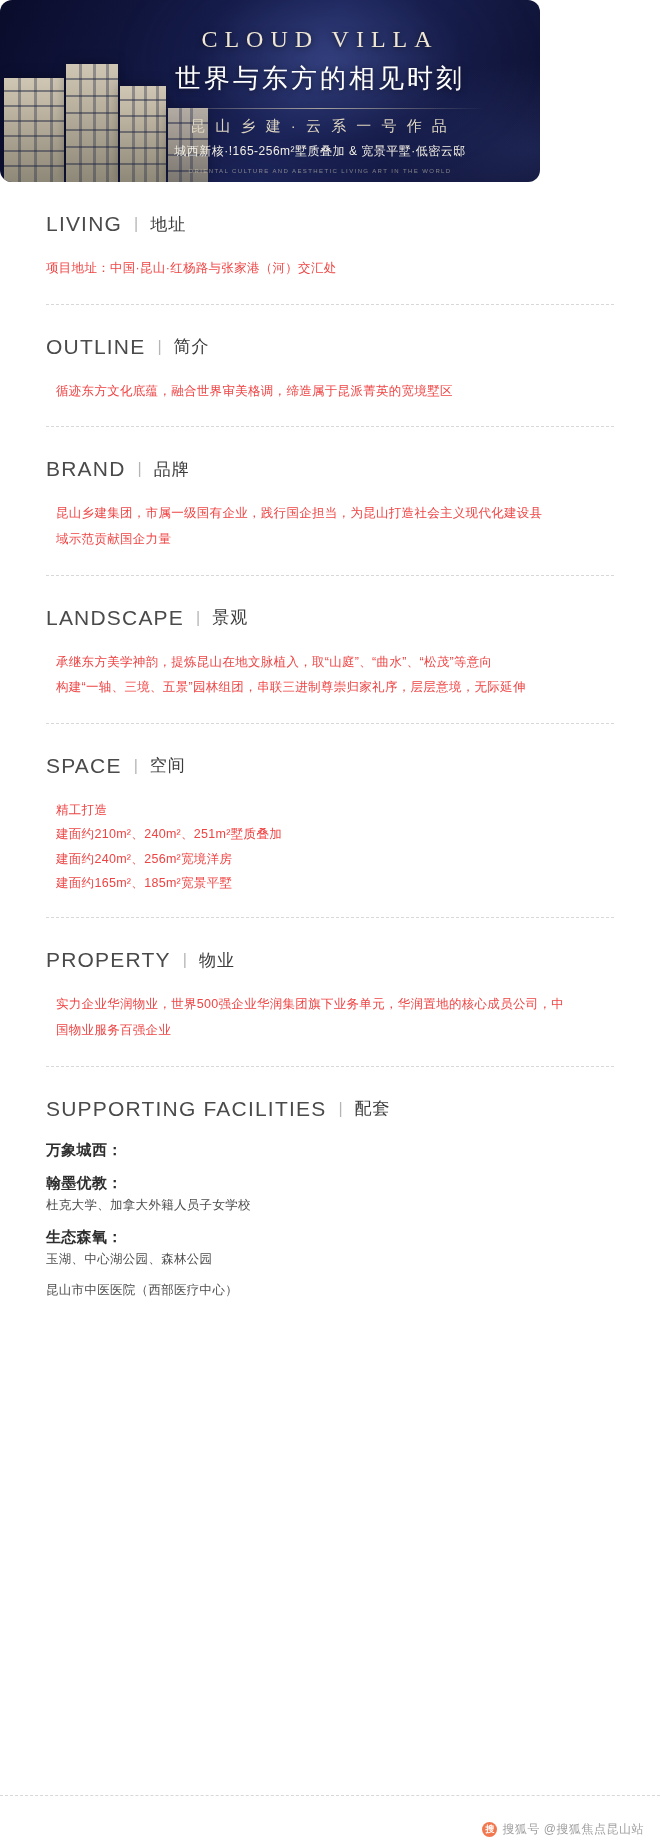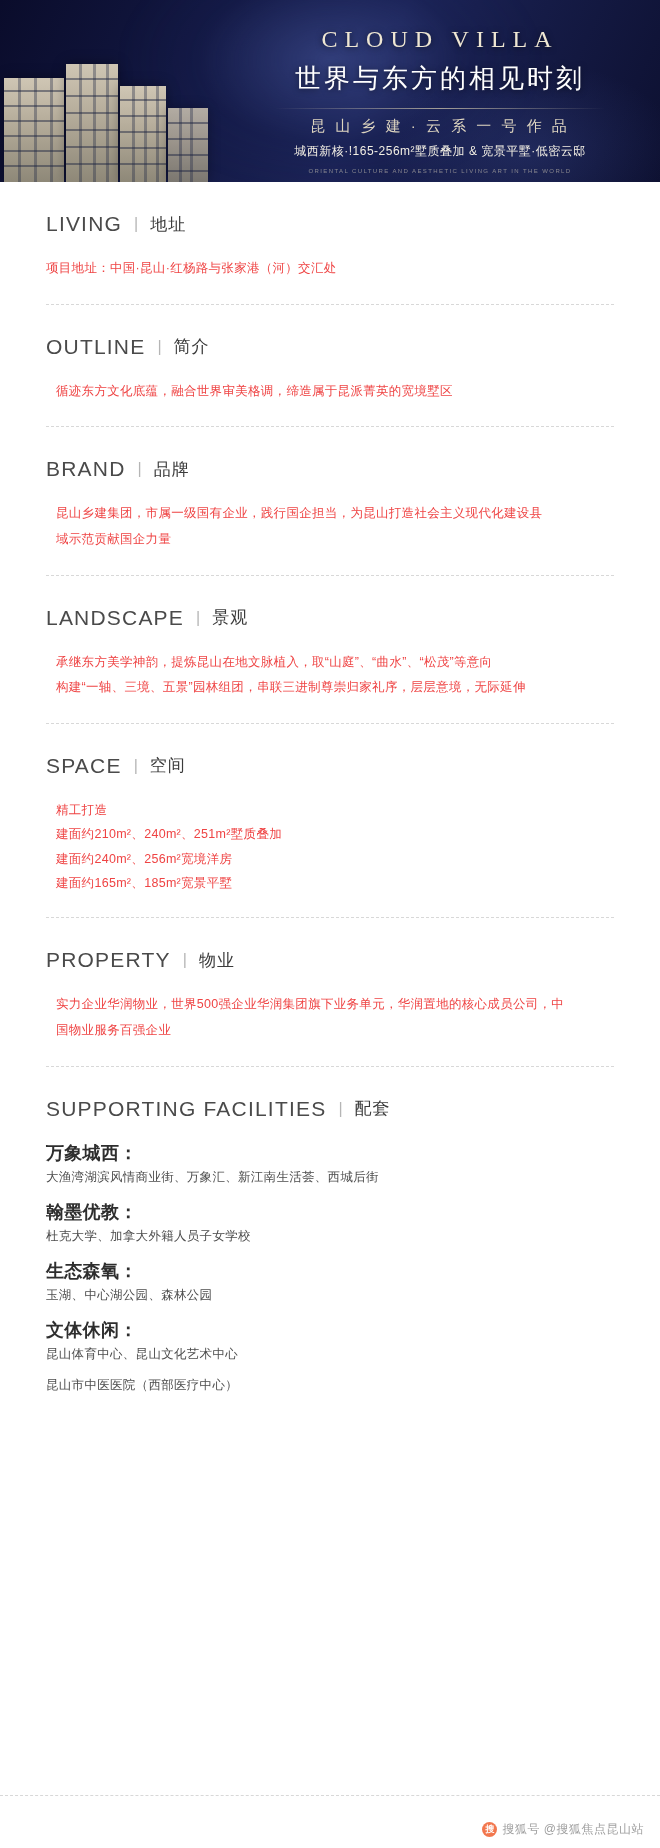--- a/index.html
+++ b/index.html
@@ -16,24 +16,25 @@
     min-height: 1848px;
     margin: 0 auto;
     background: #ffffff;
     position: relative;
     overflow: hidden;
   }
 
   
   .hero {
     position: relative;
-    width: 660px;
+    width: 540px;
     height: 182px;
     background: linear-gradient(115deg, #0a0c2b 0%, #141a46 35%, #1b2356 55%, #0d1030 100%);
     overflow: hidden;
+    border-radius: 12px;
   }
   .hero-glow {
     position: absolute;
     width: 420px;
     height: 260px;
     left: 120px;
     top: -70px;
     background: radial-gradient(ellipse at center, rgba(90,110,190,0.38) 0%, rgba(30,40,100,0.12) 45%, rgba(10,12,40,0) 72%);
     filter: blur(2px);
   }
@@ -174,21 +175,21 @@
   }
   .txt-tight {
     line-height: 1.95;
   }
 
   
   .fac-block {
     margin-bottom: 14px;
   }
   .fac-title {
-    font-size: 18px;
+    font-size: 15px;
     color: #2e2e2e;
     font-weight: bold;
     letter-spacing: 0.3px;
     margin-bottom: 4px;
   }
   .fac-body {
     font-size: 12.5px;
     color: #4d4d4d;
     letter-spacing: 0.3px;
   }
@@ -357,33 +358,28 @@
 
     <div class="section last">
       <div class="sec-head">
         <span class="sec-en">SUPPORTING FACILITIES</span>
         <span class="sec-div">|</span>
         <span class="sec-cn">配套</span>
       </div>
 
       <div class="fac-block">
         <div class="fac-title">万象城西：</div>
-        <div class="fac-body">大渔湾湖滨风情商业街、万象汇、新江南生活荟、西城后街</div>
       </div>
       <div class="fac-block">
         <div class="fac-title">翰墨优教：</div>
         <div class="fac-body">杜克大学、加拿大外籍人员子女学校</div>
       </div>
       <div class="fac-block">
         <div class="fac-title">生态森氧：</div>
         <div class="fac-body">玉湖、中心湖公园、森林公园</div>
-      </div>
-      <div class="fac-block">
-        <div class="fac-title">文体休闲：</div>
-        <div class="fac-body">昆山体育中心、昆山文化艺术中心</div>
       </div>
       <div class="fac-block">
         <div class="fac-body">昆山市中医医院（西部医疗中心）</div>
       </div>
     </div>
 
   </div>
 
   <div class="footer">
     <div class="watermark">

